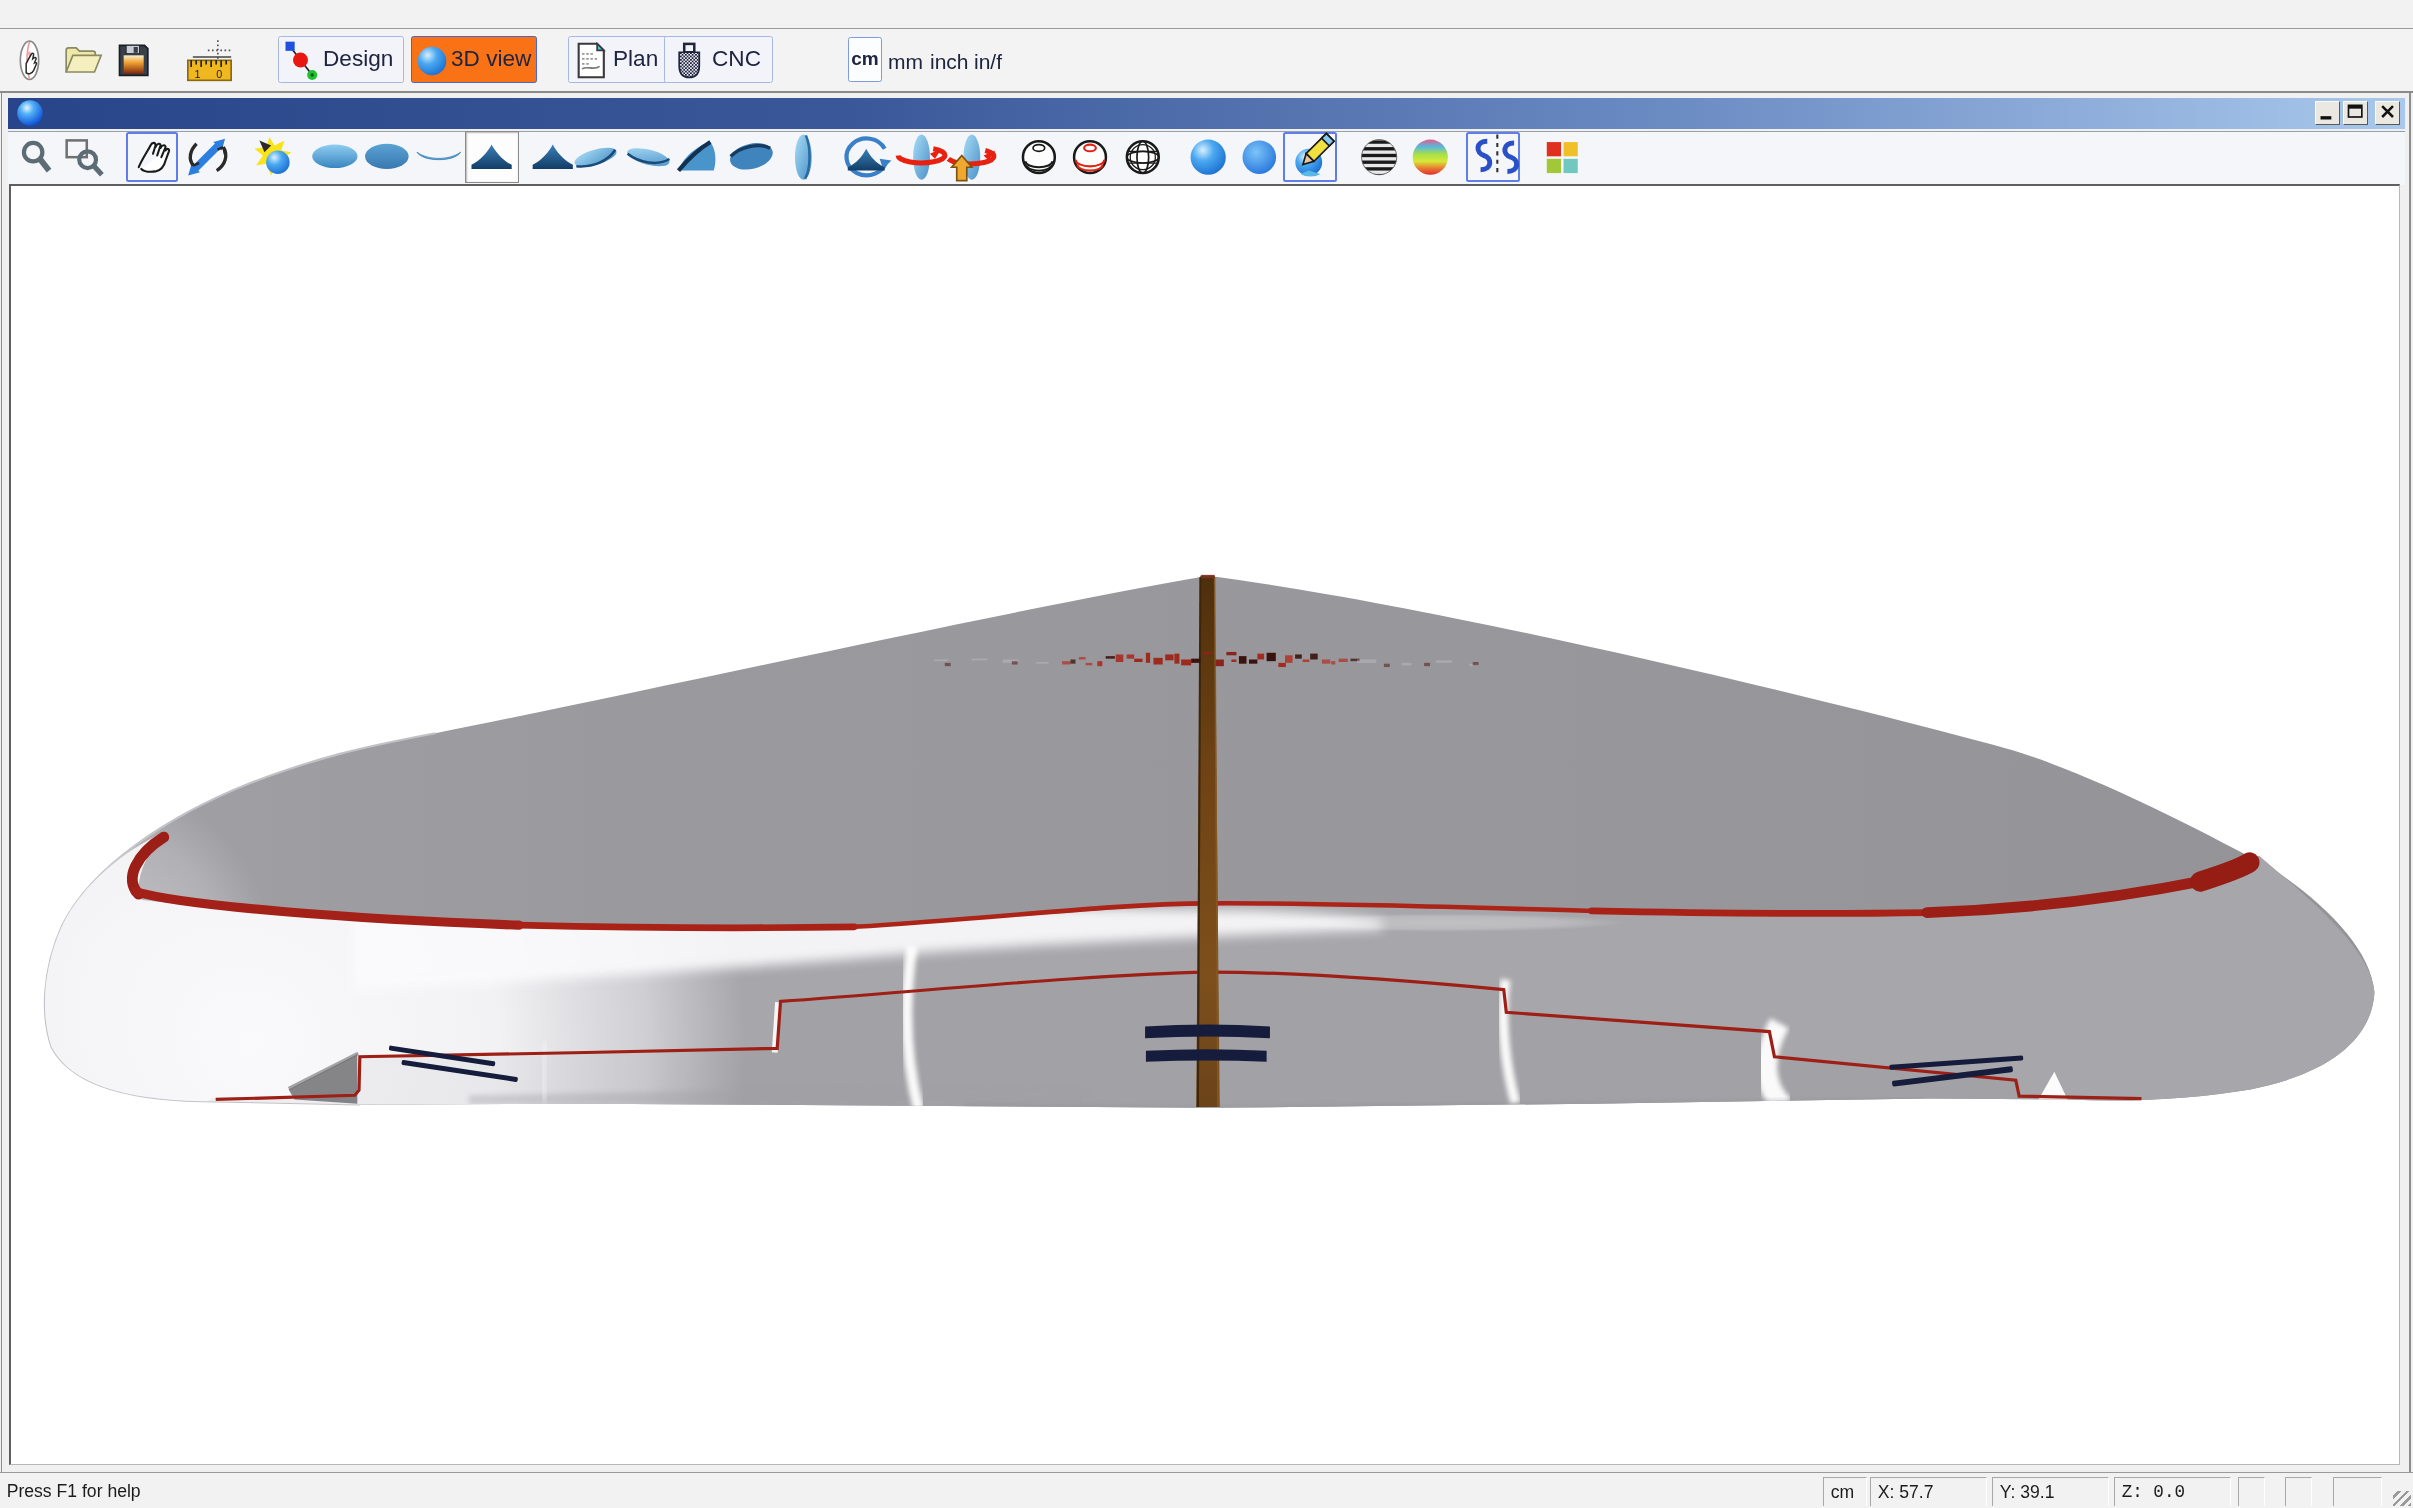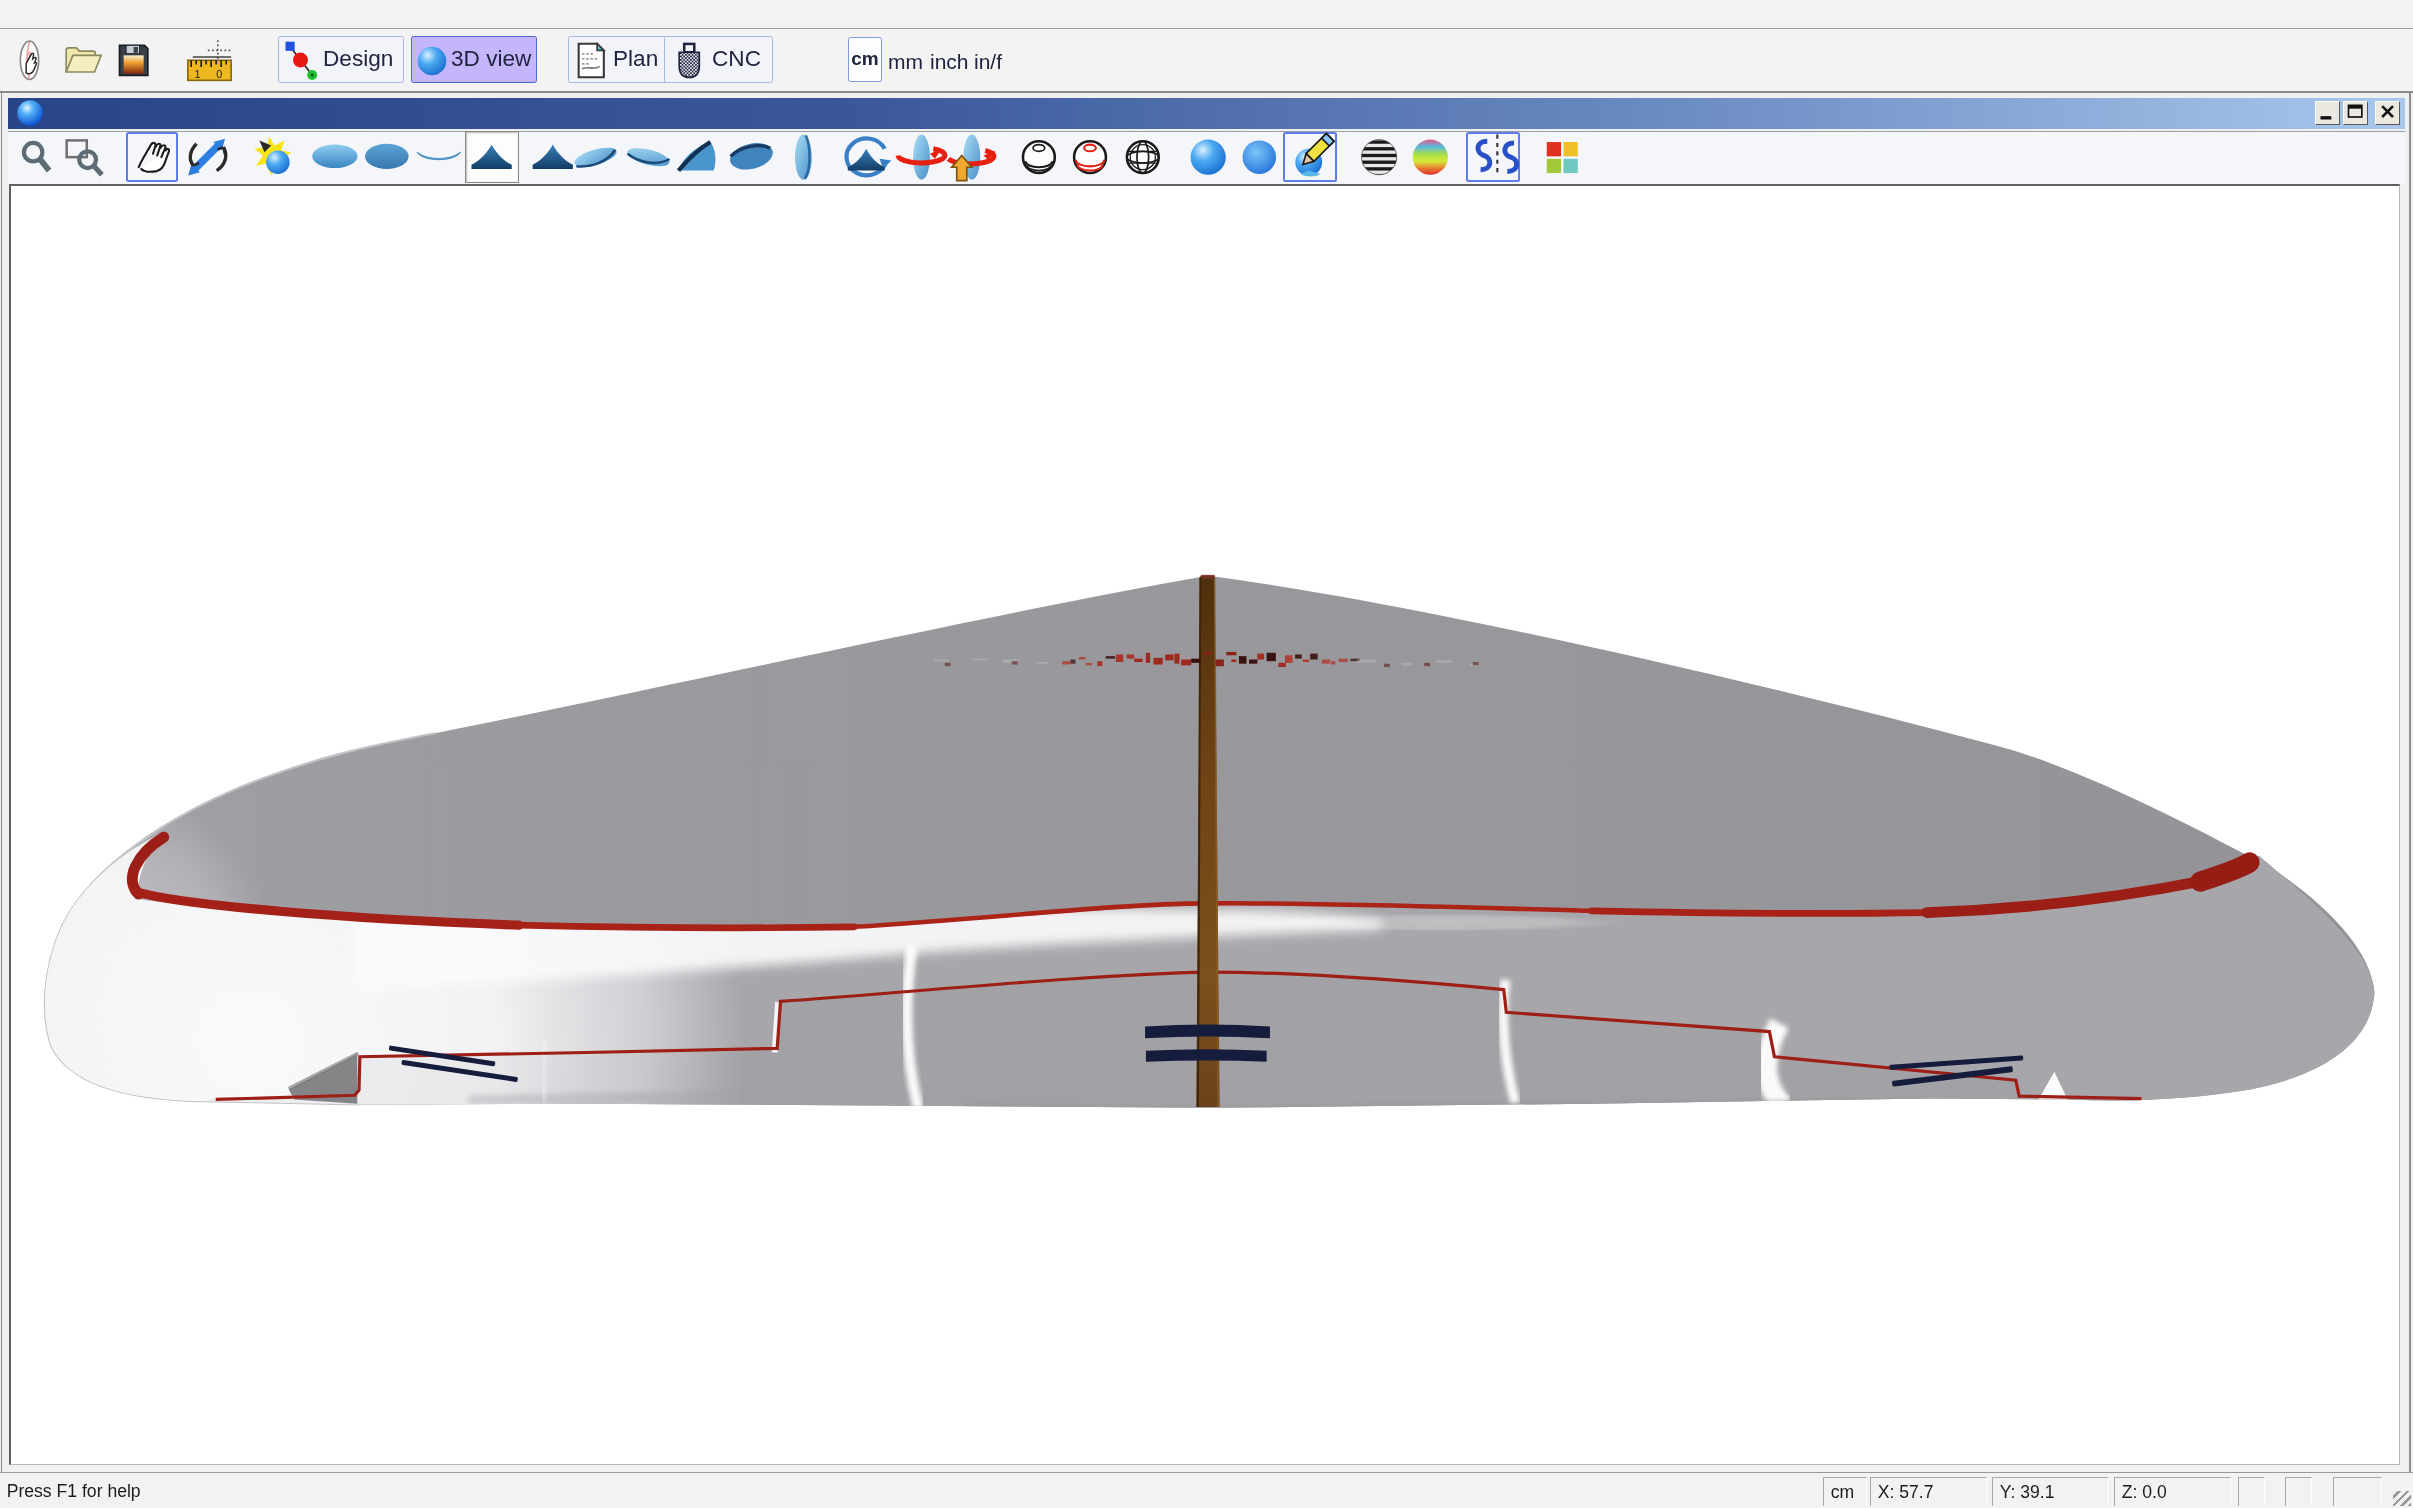--- a/index.html
+++ b/index.html
@@ -89,21 +89,21 @@
     <div class="tbtn" style="left:278px; width:126px;">
         <svg class="abs" style="left:3.4px;top:3.4px" width="37" height="40" viewBox="0 0 44 48">
           <path d="M8 6 L36 42" stroke="#222" stroke-width="2"></path>
           <rect x="4" y="2" width="11" height="11" fill="#2050e0"></rect>
           <circle cx="22" cy="24" r="9" fill="#e81810"></circle>
           <circle cx="36" cy="42" r="6" fill="#20c030"></circle>
           <circle cx="36" cy="42" r="2" fill="#0a600f"></circle>
         </svg>
         <span style="margin-left:44px">Design</span>
       </div>
-    <div class="tbtn" style="left:411px; width:126px; border-color:#4a68cc; background:#c4b5fd;">
+    <div class="tbtn" style="left:411px; width:126px; border-color:#4a68cc; background:#f97316;">
         <svg class="abs" style="left:5px;top:9.2px" width="30" height="30" viewBox="0 0 44 44">
           <circle cx="22" cy="22" r="21" fill="url(#sphbtn)"></circle>
           <defs>
             <radialGradient id="sphbtn" cx="0.35" cy="0.3" r="0.9">
               <stop offset="0" stop-color="#d8f0ff"></stop>
               <stop offset="0.35" stop-color="#4aa8f0"></stop>
               <stop offset="1" stop-color="#0b5cc8"></stop>
             </radialGradient>
           </defs>
         </svg>
@@ -533,20 +533,20 @@
         </g>
       </svg>
     </div>
   </div>
 
   <div id="statusbar">
     <span style="position:absolute;left:6.7px;top:8.4px;font-size:17.6px;color:#1c1c1c;">Press F1 for help</span>
     <div class="cell" style="left:1823px; width:44px;">cm</div>
     <div class="cell" style="left:1870px; width:117px;">X: 57.7</div>
     <div class="cell" style="left:1992px; width:117px;">Y: 39.1</div>
-    <div class="cell" style="left:2114px; width:117px;">Z: 0.0</div>
+    <div class="cell" style="left:2114px; width:117px;font-family:Liberation Mono, monospace;">Z: 0.0</div>
     <div class="cell" style="left:2238px; width:27px;"></div>
     <div class="cell" style="left:2285px; width:27px;"></div>
     <div class="cell" style="left:2333px; width:49px;"></div>
     <div id="sgrip"></div>
   </div>
 </div>
 
 
 </body></html>

